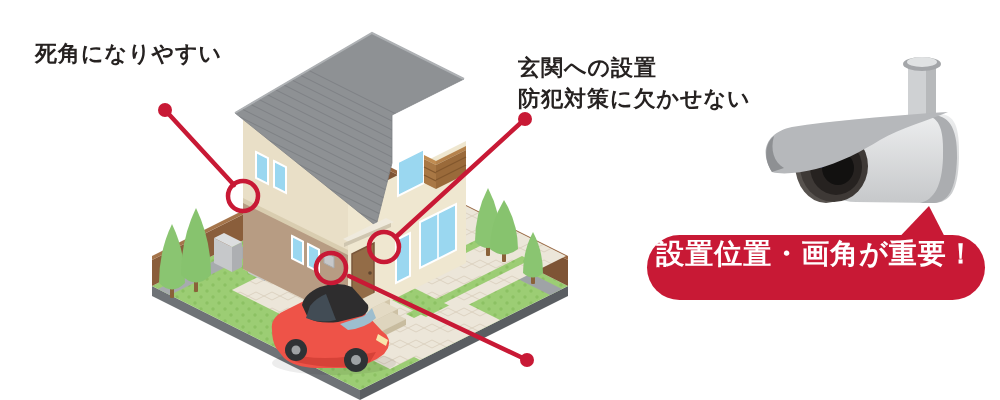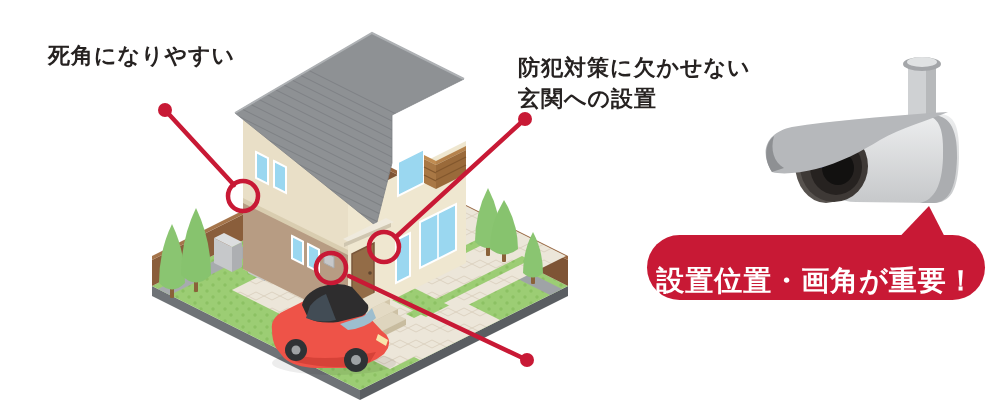--- a/index.html
+++ b/index.html
@@ -3,21 +3,21 @@
 <meta charset="utf-8">
 <style>
   html,body{margin:0;padding:0;background:#fff;}
   #stage{position:relative;width:1000px;height:400px;background:#ffffff;overflow:hidden;
          font-family:"Liberation Sans","DejaVu Sans",sans-serif;}
   #scene{position:absolute;left:0;top:0;}
   .label{position:absolute;font-weight:800;font-size:22px;line-height:31px;
          color:var(--text-dark,#262221);letter-spacing:1px;white-space:nowrap;z-index:3;}
   .callout{position:absolute;left:647px;top:235px;width:338px;height:65px;
            background:var(--accent,#C81935);border-radius:33px;display:flex;
-           align-items:flex-end;justify-content:center;z-index:3;}
+           align-items:flex-start;justify-content:center;z-index:3;}
   .callout .txt{color:#ffffff;font-weight:800;font-size:28px;letter-spacing:1px;white-space:nowrap;}
   .acc-f{fill:var(--accent,#C81935);}
   .acc-s{stroke:var(--accent,#C81935);stroke-width:4.5;stroke-linecap:round;fill:none;}
   .ring{stroke:var(--accent,#C81935);stroke-width:4.5;fill:none;}
 </style>
 </head>
 <body>
 
 <div id="stage">
 
@@ -209,27 +209,27 @@
     <circle class="acc-f" cx="165" cy="110" r="7"></circle>
     <circle class="acc-f" cx="525" cy="119" r="7"></circle>
     <circle class="acc-f" cx="527" cy="360" r="7"></circle>
     <circle class="ring" cx="243" cy="196" r="15"></circle>
     <circle class="ring" cx="384" cy="247" r="15"></circle>
     <circle class="ring" cx="331" cy="268" r="15"></circle>
     <polygon class="acc-f" points="888,249 929,206 951,249"></polygon>
   </g>
 </svg>
 
-<div class="label" style="left:48px;top:40px;">
+<div class="label" style="left:35px;top:40px;font-family:Liberation Mono, monospace;">
   <div>死角になりやすい</div>
 </div>
 
 <div class="label" style="left:518px;top:52px;">
+  <div>玄関への設置</div>
   <div>防犯対策に欠かせない</div>
-  <div>玄関への設置</div>
 </div>
 
 <div class="label" style="left:536px;top:333px;">
 </div>
 
 <div class="callout">
   <span class="txt">設置位置・画角が重要！</span>
 </div>
 
 </div>

